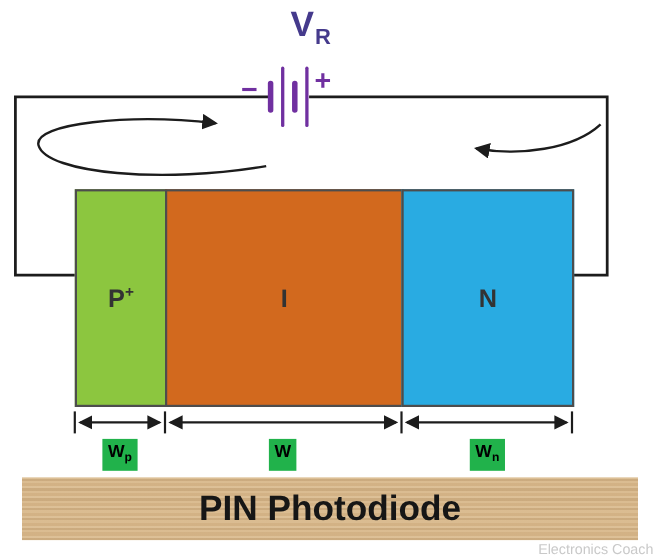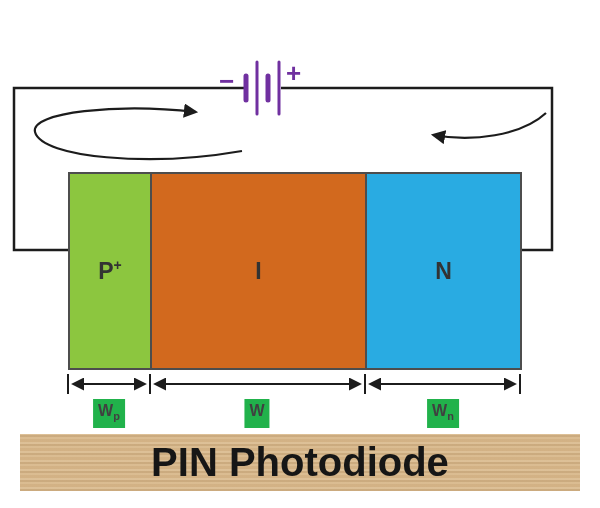--- a/index.html
+++ b/index.html
@@ -24,50 +24,51 @@
     border:2px solid #4d4d4d; display:flex; align-items:center; justify-content:center;
   }
   .region-p { left:68px;  width:84px;  background:#8cc63f; }
   .region-i { left:150px; width:217px; background:#d2691e; }
   .region-n { left:365px; width:157px; background:#29abe2; }
   .region-label { font-size:23px; font-weight:600; color:#333333; }
   .region-label sup { font-size:14px; }
 
   .dim-label {
     position:absolute; top:399px; transform:translateX(-50%);
-    background:#21b24b; color:#404040; font-weight:bold; font-size:16px;
+    background:#21b24b; color:#000000; font-weight:bold; font-size:16px;
     padding:2px 5px; line-height:20px;
   }
   .dim-label sub { font-size:11px; }
   .dim-wp { left:109px; }
   .dim-w  { left:257px; }
   .dim-wn { left:443px;text-align:right; }
 
   .banner {
     position:absolute; left:20px; top:434px; width:560px; height:57px;
     background:#d8b98e;
     background-image:
       repeating-linear-gradient(0deg,
         rgba(125,85,35,0.14) 0 2px,
         rgba(255,242,214,0.12) 2px 4px,
         rgba(165,115,55,0.10) 4px 7px,
         rgba(236,210,168,0.12) 7px 9px);
     display:flex; align-items:center; justify-content:center;
   }
-  .banner-title { font-size:40px; font-weight:bold; color:#161616; }
+  .banner-title { font-size:32px; font-weight:bold; color:#161616; }
 
   .watermark {
     position:absolute; right:6px; top:492px; font-size:13px; color:#c9c9c9;
   }
 </style>
 </head>
 <body>
 
 <div class="canvas">
 
+  <div class="vr-label"><span>V</span><sub>R</sub></div>
 
   <div class="batt-sign batt-minus">−</div>
   <div class="batt-sign batt-plus">+</div>
 
   <svg class="overlay" viewBox="0 0 600 508">
     <defs>
       <marker id="ah" viewBox="0 0 10 10" refX="8.5" refY="5" markerWidth="6.5" markerHeight="6.5" orient="auto-start-reverse">
         <path d="M0 0 L10 5 L0 10 z" fill="#1c1c1c"></path>
       </marker>
     </defs>
@@ -108,14 +109,15 @@
   </div>
 
   <div class="dim-label dim-wp"><span>W</span><sub>p</sub></div>
   <div class="dim-label dim-w"><span>W</span><sub></sub></div>
   <div class="dim-label dim-wn"><span>W</span><sub>n</sub></div>
 
   <div class="banner">
     <div class="banner-title">PIN Photodiode</div>
   </div>
 
+  <div class="watermark">Electronics Coach</div>
 
 </div>
 
 </body></html>

